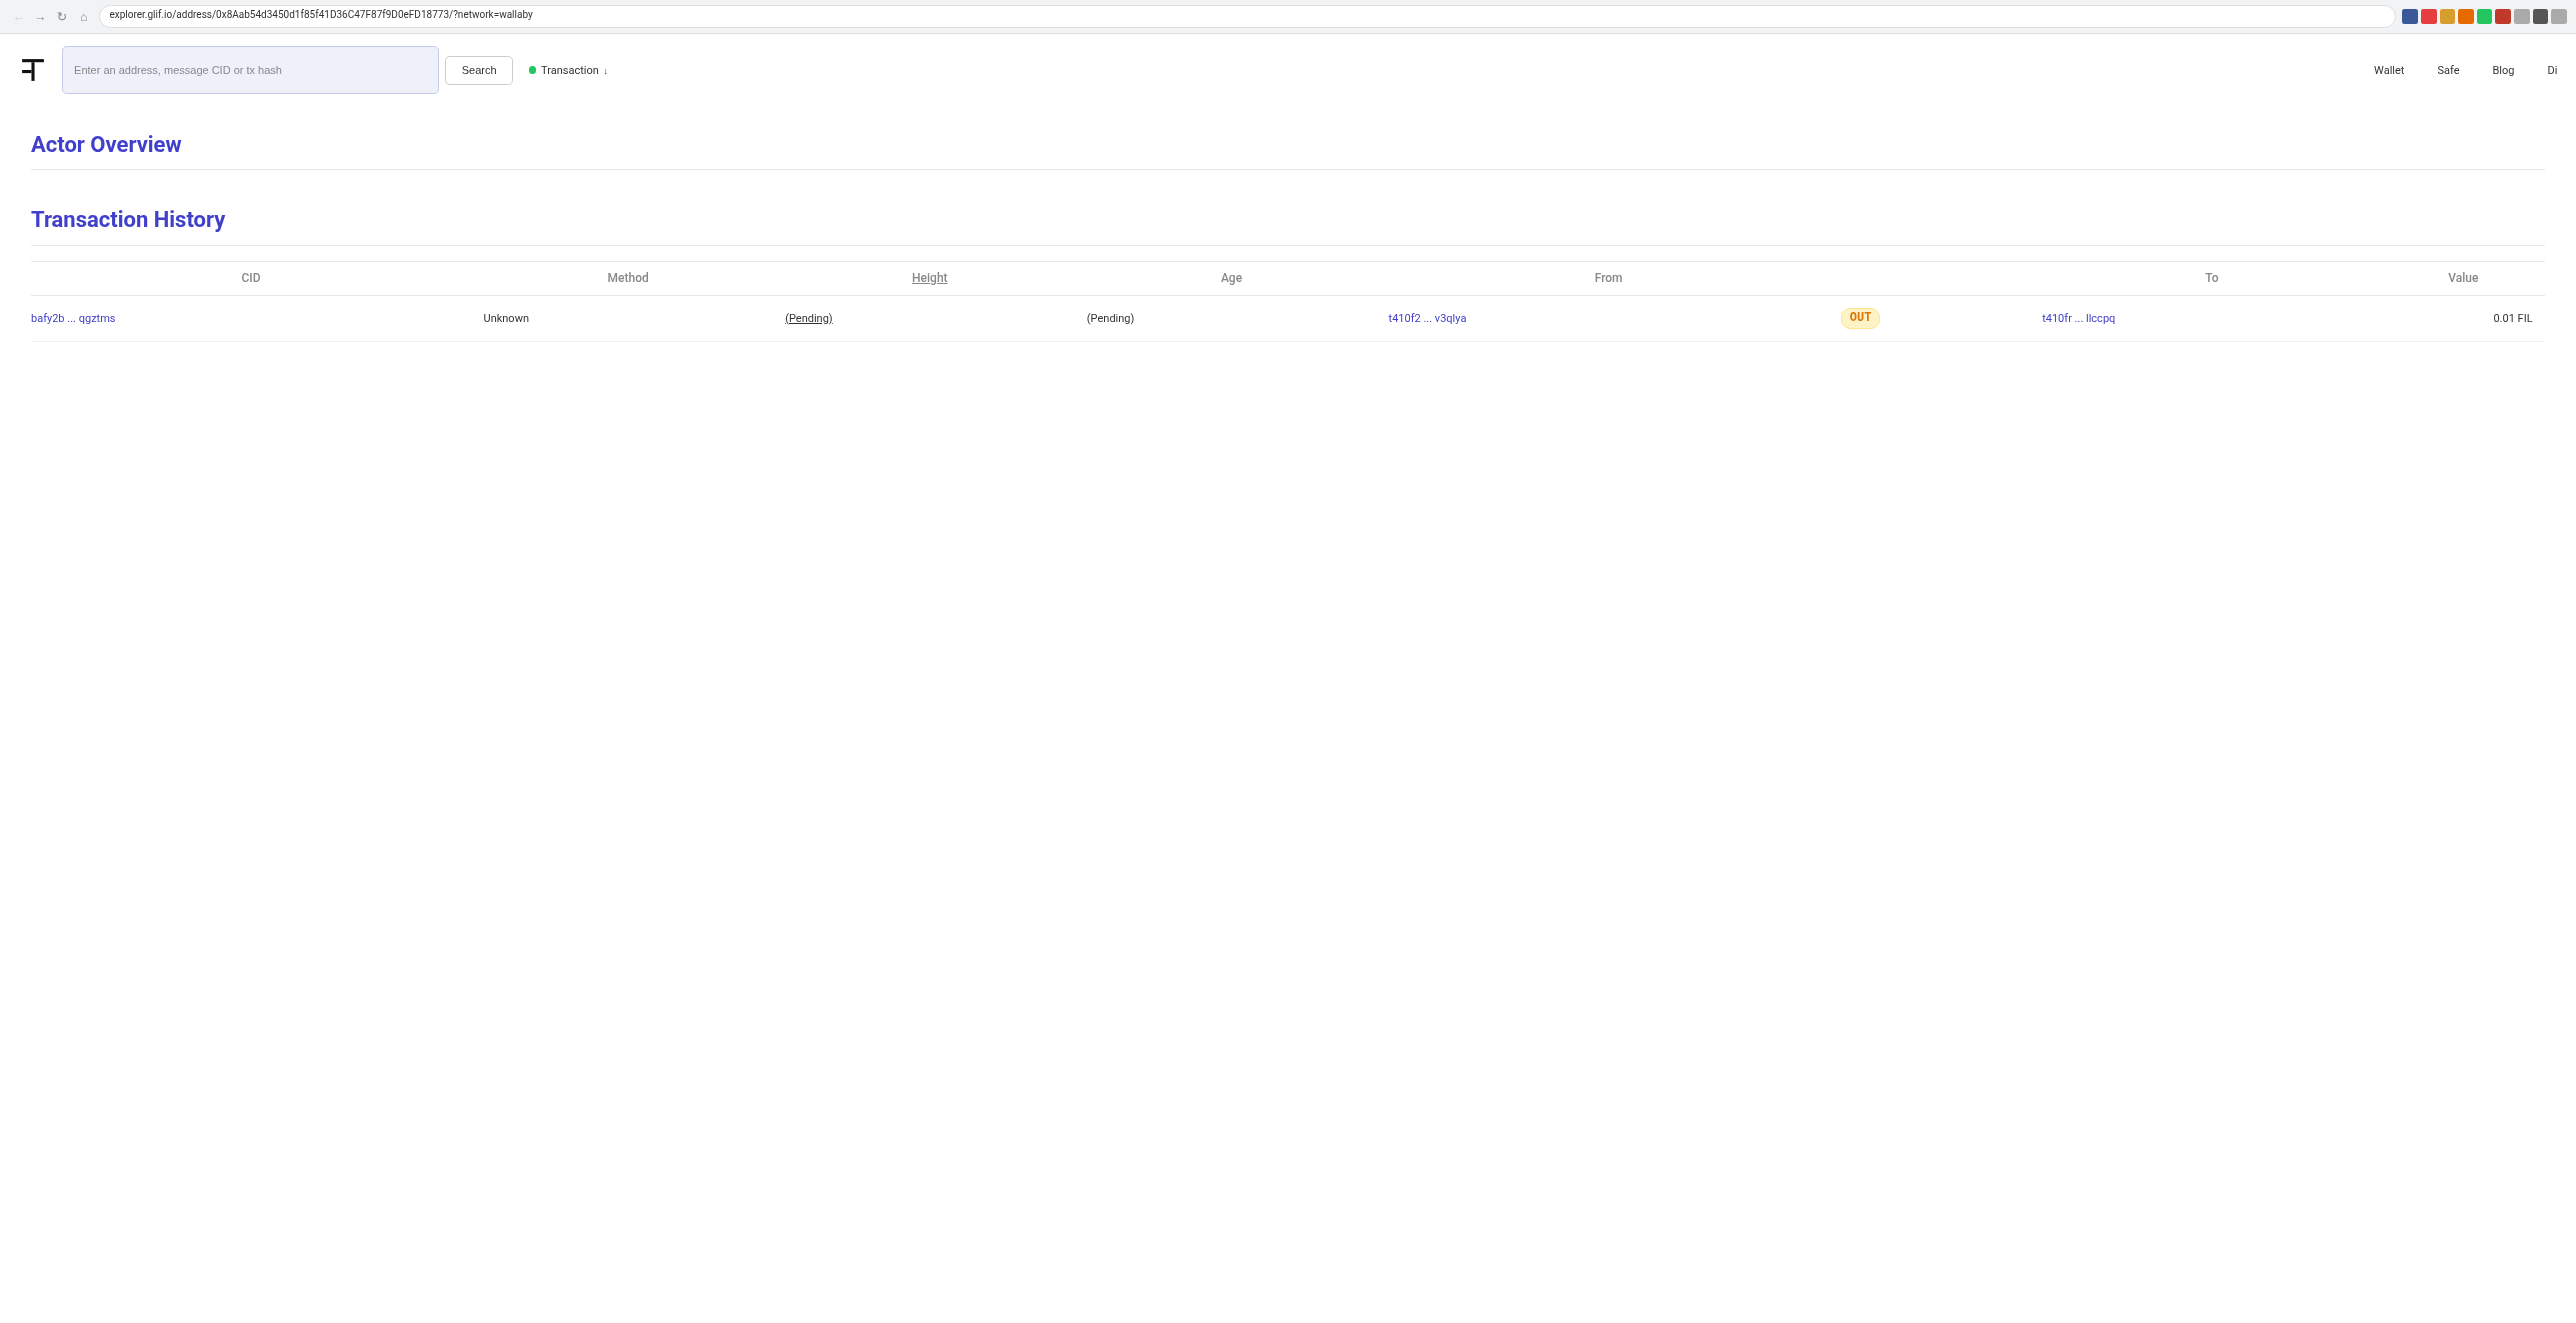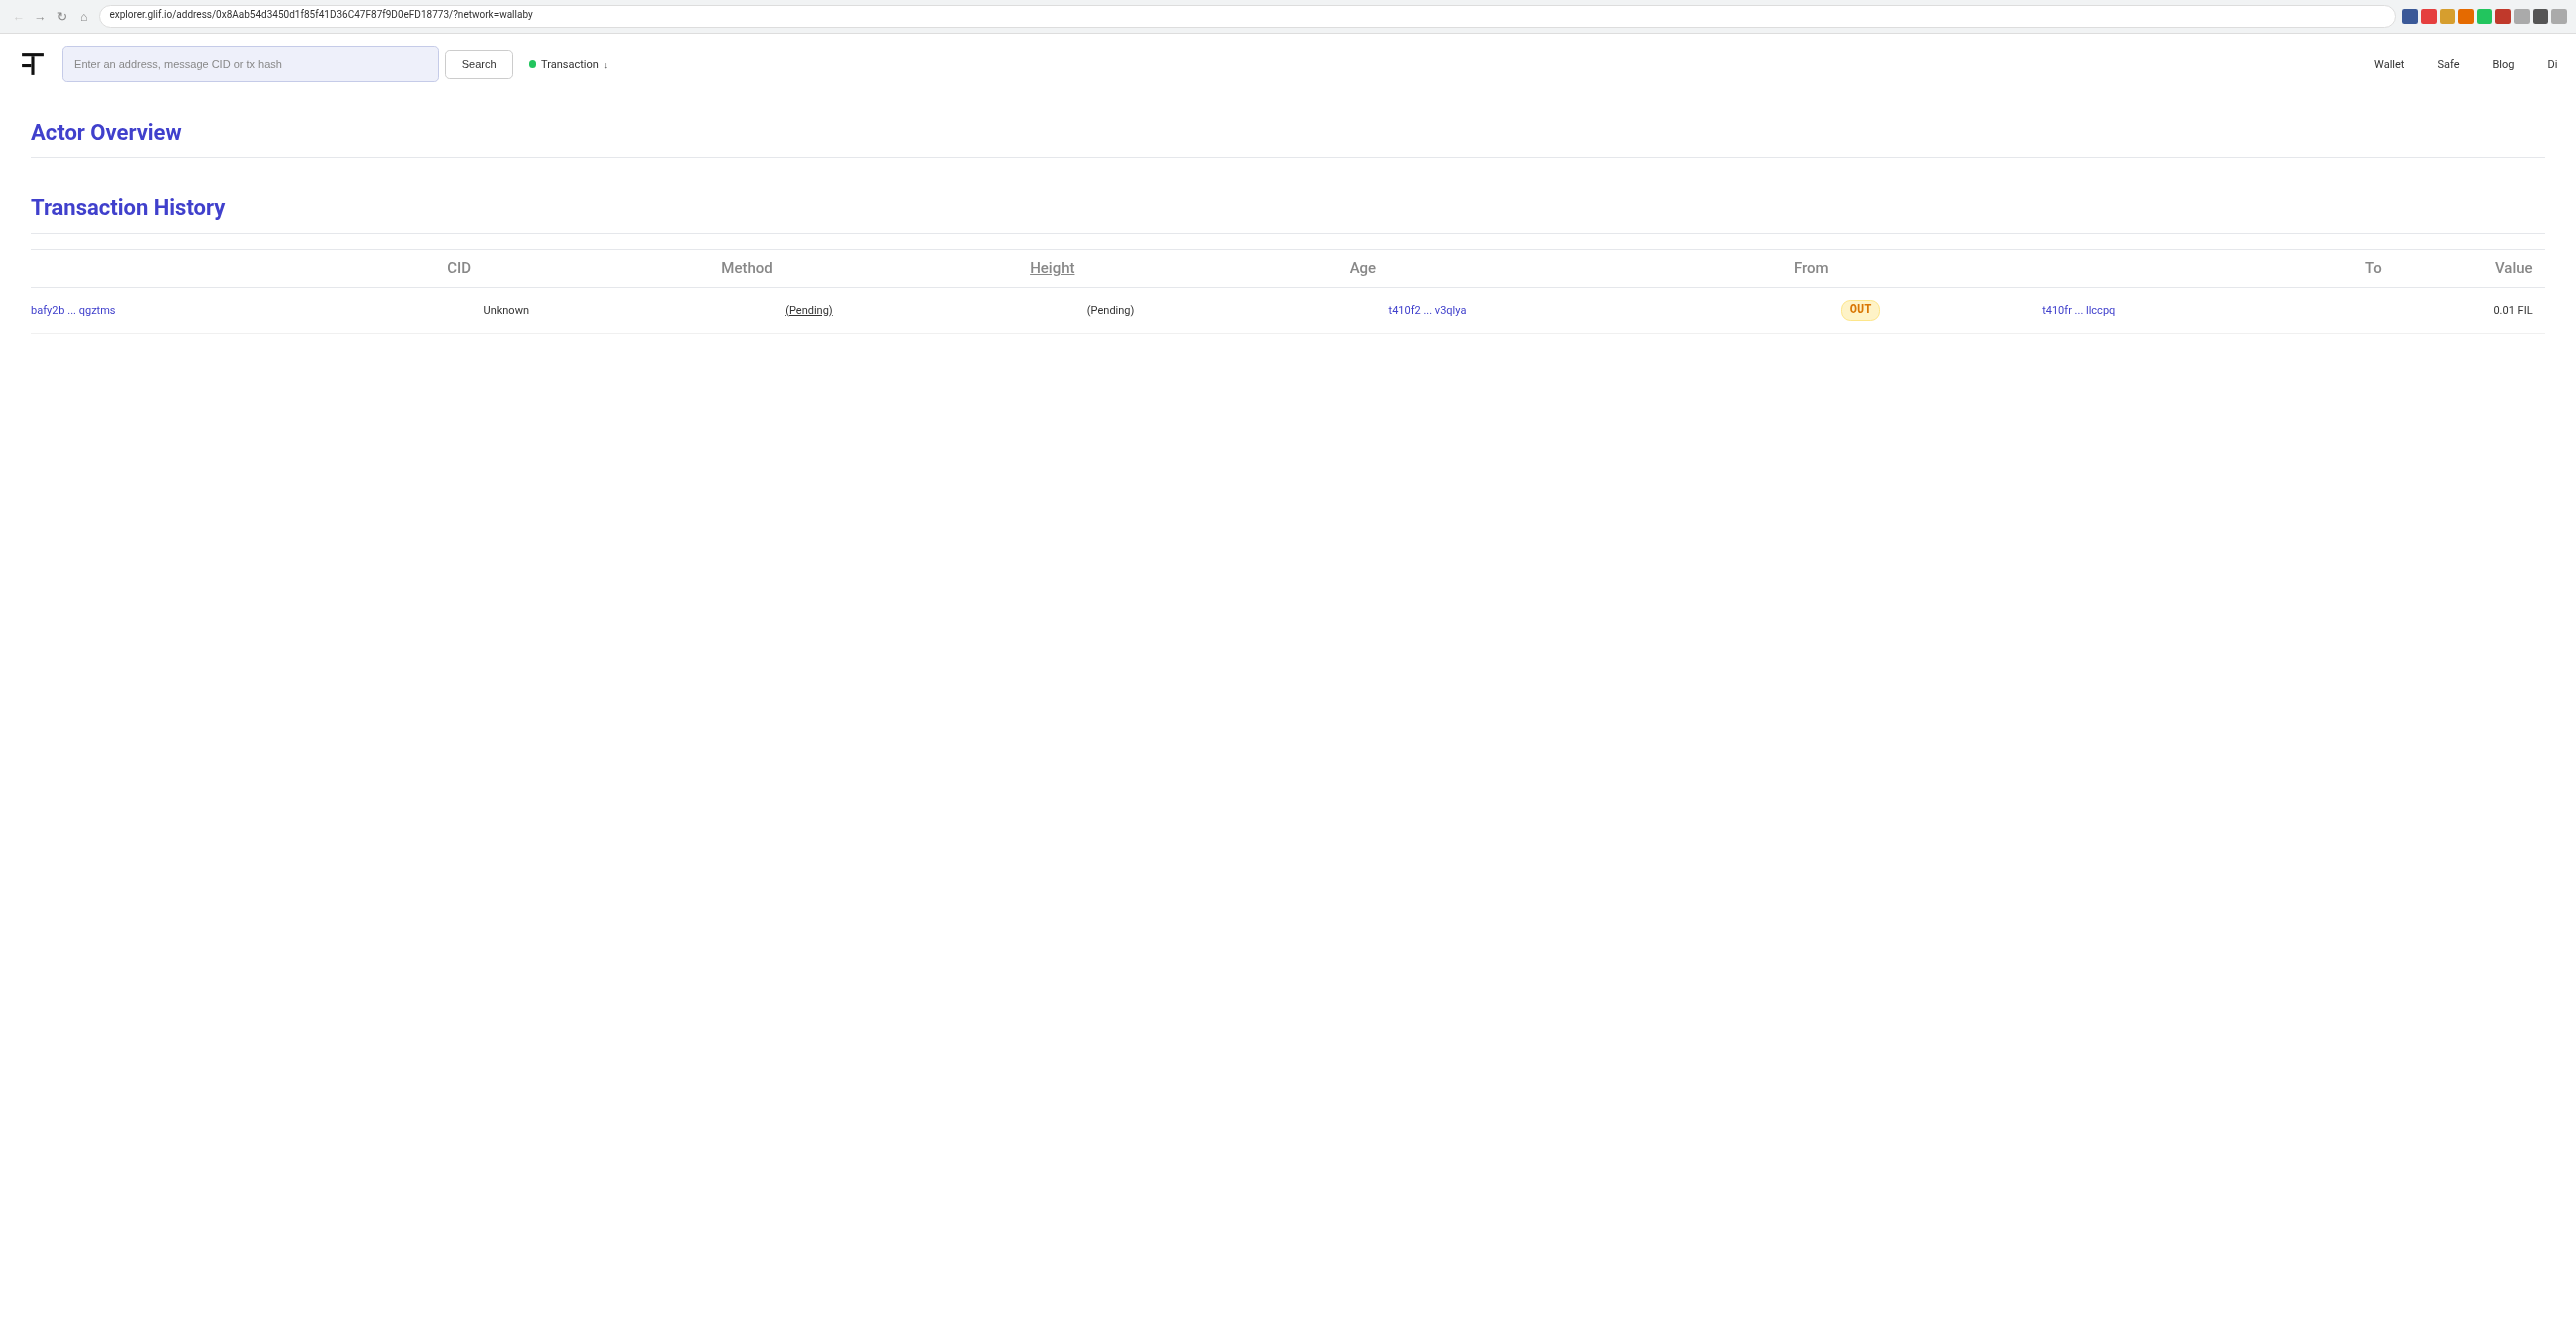--- a/index.html
+++ b/index.html
@@ -98,21 +98,21 @@
     .search-form {
       display: flex;
       align-items: center;
       flex: 1;
       max-width: 451px;
       gap: 6.2px;
     }
 
     .search-input {
       flex: 1;
-      padding: 11px 11px;
+      padding: 17px 11px;
       border: 0.8px solid #c5cbe8;
       border-radius: 4.7px;
       font-size: 11px;
       color: #333;
       background: #eef0fa;
       outline: none;
     }
 
     .search-input::placeholder {
       color: #888;
@@ -195,23 +195,23 @@
       width: 100%;
       border-collapse: collapse;
     }
 
     .tx-table thead tr {
       border-top: 0.8px solid #e5e7eb;
       border-bottom: 0.8px solid #e5e7eb;
     }
 
     .tx-table th {
-      text-align: right;
+      text-align: center;
       padding: 9.3px 12.4px 9.3px 0;
-      font-size: 15px;
+      font-size: 12px;
       font-weight: 500;
       color: #888;
     }
 
     .tx-table td {
       padding: 12.4px 12.4px 12.4px 0;
       font-size: 11px;
       border-bottom: 0.8px solid #f0f0f0;
     }
 

